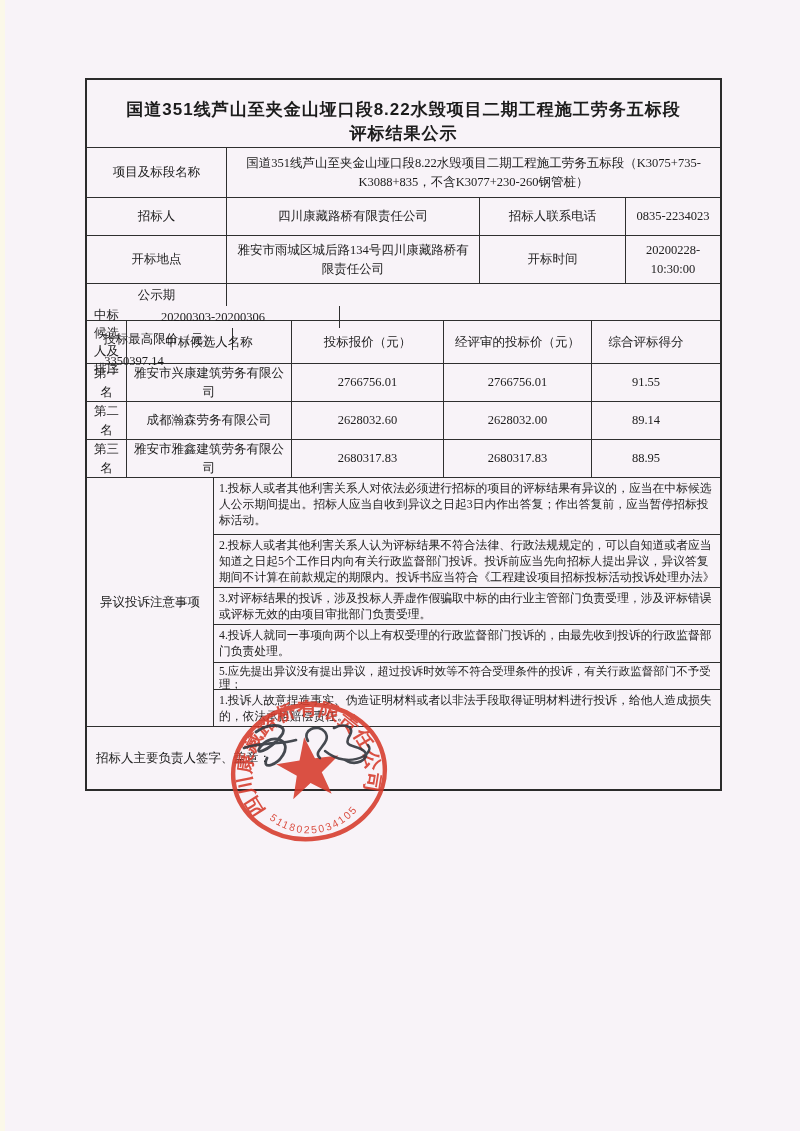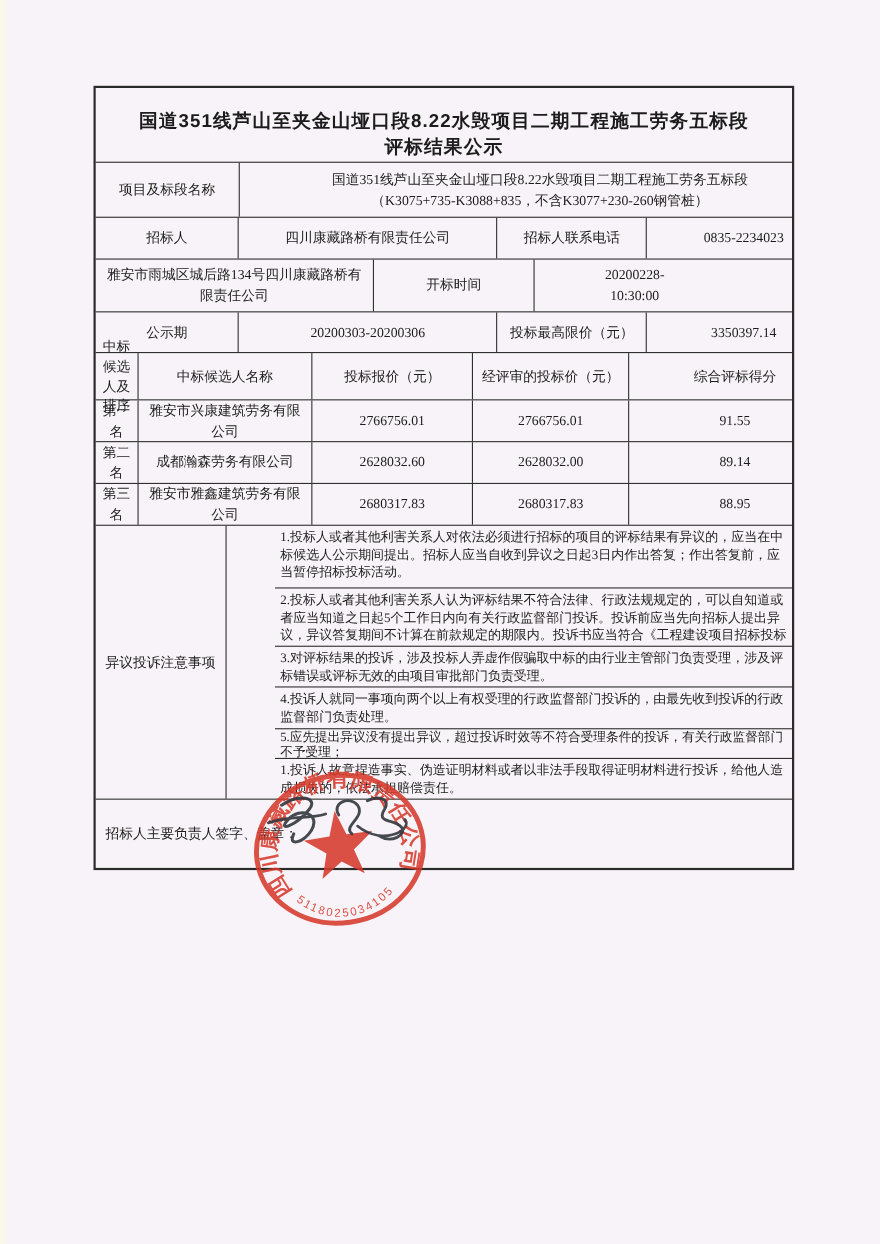--- a/index.html
+++ b/index.html
@@ -14,29 +14,29 @@
     position:absolute;left:85px;top:78px;width:633px;
     border:2px solid #2b2b2b;background:transparent;box-sizing:content-box;
   }
   .trow{display:flex;width:633px;border-bottom:1px solid #2f2f2f;box-sizing:border-box;}
   .trow:last-child{border-bottom:none;}
   .cell{
     box-sizing:border-box;border-right:1px solid #2f2f2f;
     display:flex;align-items:center;justify-content:center;text-align:center;
     font-size:12.5px;line-height:1.45;padding:2px 5px;
   }
-  .cell:last-child{border-right:none;margin-left:44px;}
+  .cell:last-child{border-right:none;}
   .title-row{height:52px;display:flex;flex-direction:column;align-items:center;justify-content:center;
     border-bottom:1px solid #2f2f2f;box-sizing:border-box;margin-top:16px;}
   .title-line{font-family:"Liberation Sans","DejaVu Sans",sans-serif;font-weight:bold;
     font-size:17px;letter-spacing:1px;line-height:24px;}
   .r-project{height:50px;}
   .r-tenderer{height:38px;}
   .r-opening{height:48px;}
-  .r-publicity{height:37px;}
+  .r-publicity{height:37px;flex-direction:column;}
   .r-cand-head{height:43px;}
   .r-cand{height:38px;}
   .r-notes{height:249px;}
   .r-sign{height:62px;}
   .w-label1{width:140px;}
   .w-value-wide{width:493px;}
   .w-value1{width:253px;}
   .w-label2{width:146px;}
   .w-value2{width:94px;}
   .c0{width:40px;}.c1{width:165px;}.c2{width:152px;}.c3{width:148px;}.c4{width:108px;}
@@ -74,20 +74,21 @@
   </div>
 
   <div class="trow r-tenderer">
     <div class="cell w-label1">招标人</div>
     <div class="cell w-value1">四川康藏路桥有限责任公司</div>
     <div class="cell w-label2">招标人联系电话</div>
     <div class="cell w-value2">0835-2234023</div>
   </div>
 
   <div class="trow r-opening">
+    <div class="cell w-label1">开标地点</div>
     <div class="cell w-value1">雅安市雨城区城后路134号四川康藏路桥有限责任公司</div>
     <div class="cell w-label2">开标时间</div>
     <div class="cell w-value2">20200228-10:30:00</div>
   </div>
 
   <div class="trow r-publicity">
     <div class="cell w-label1">公示期</div>
     <div class="cell w-value1">20200303-20200306</div>
     <div class="cell w-label2">投标最高限价（元）</div>
     <div class="cell w-value2">3350397.14</div>

